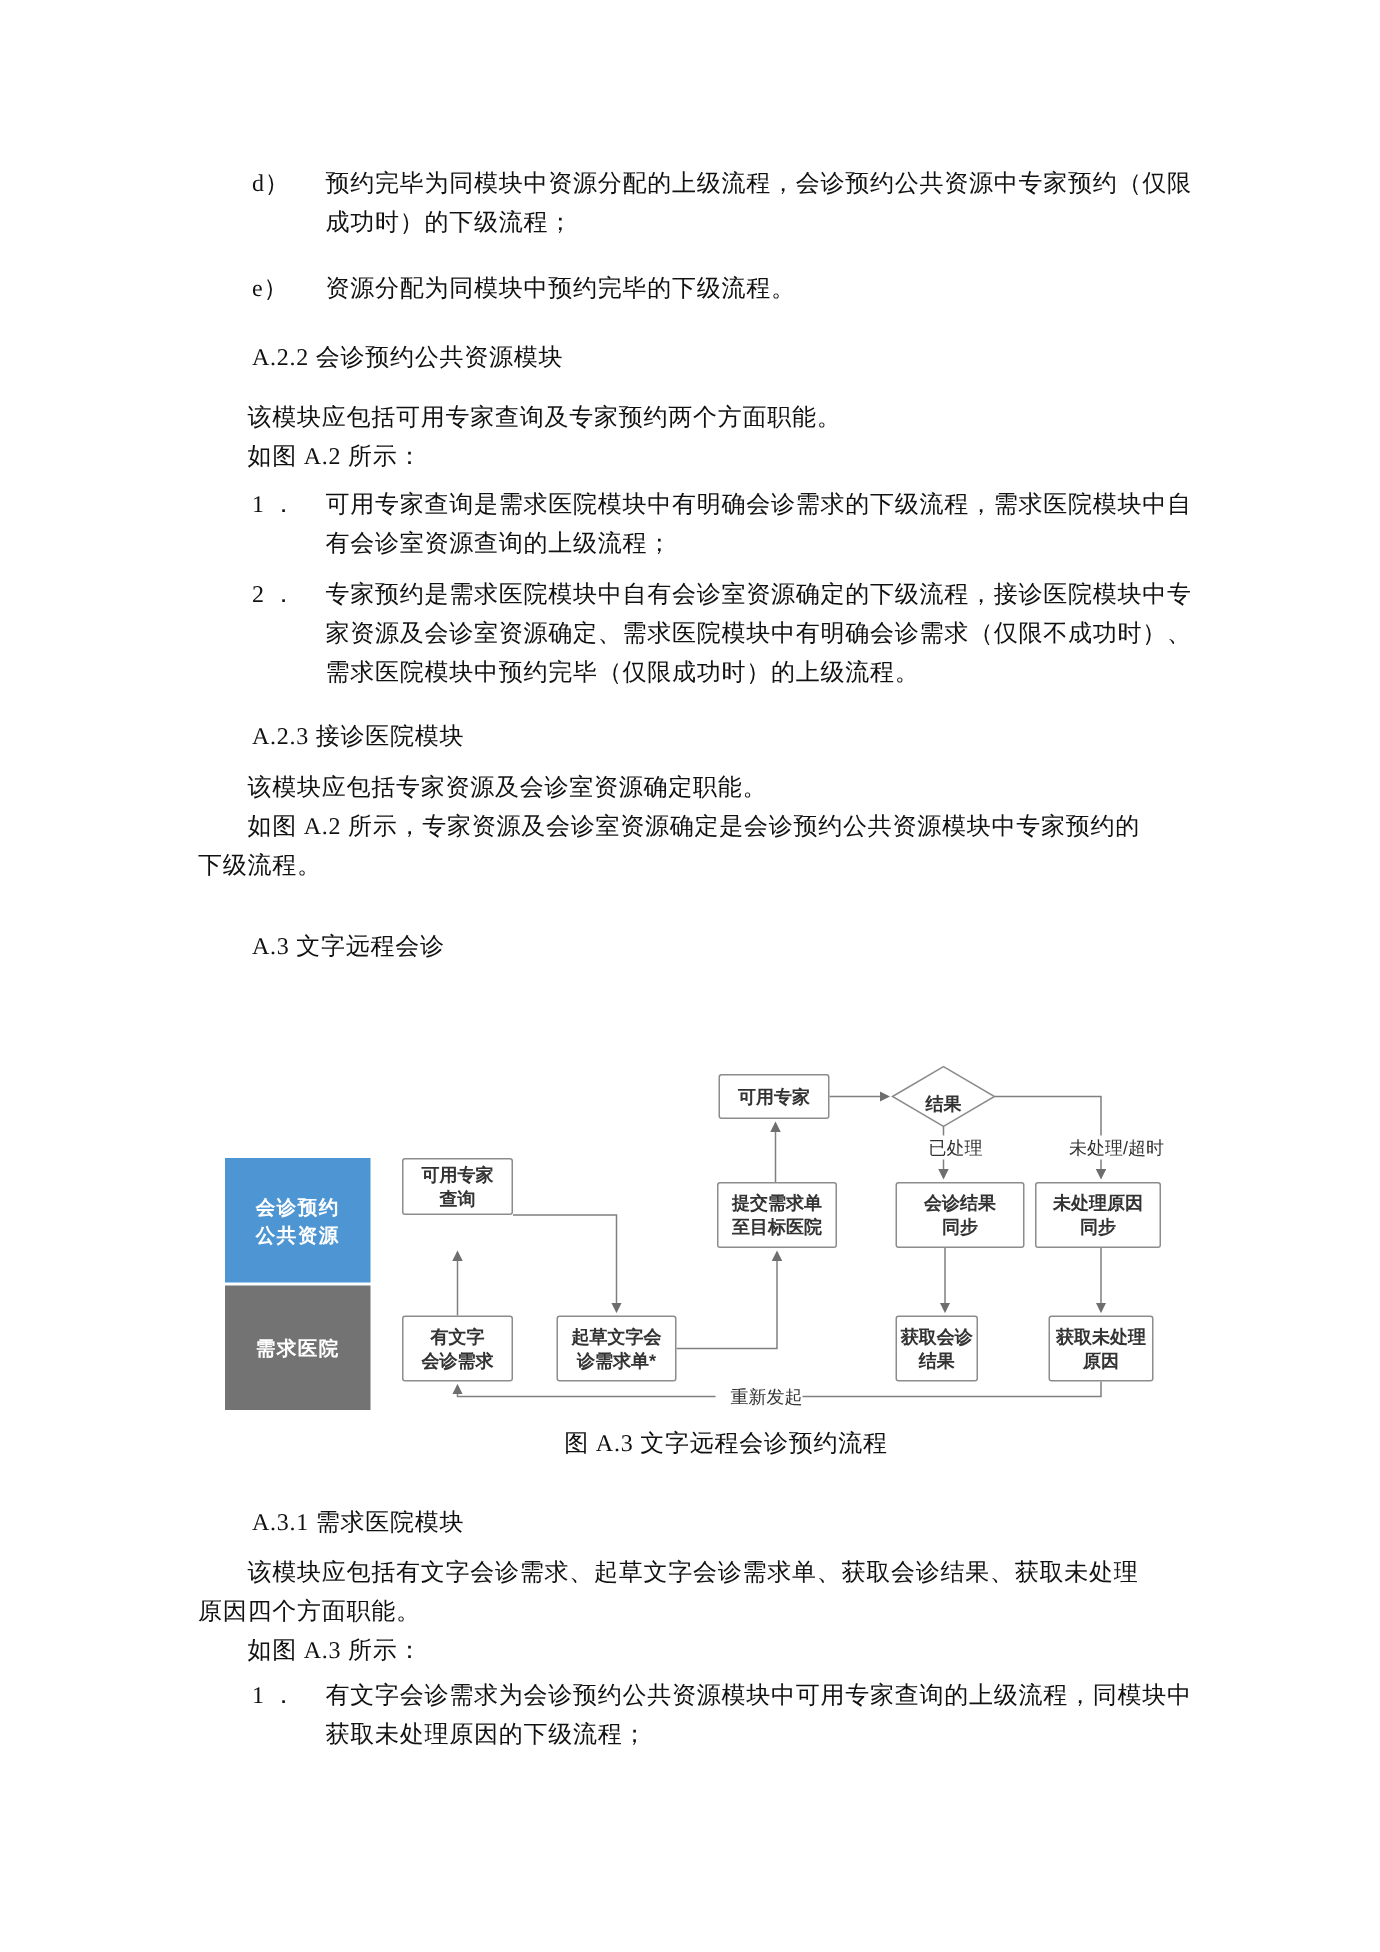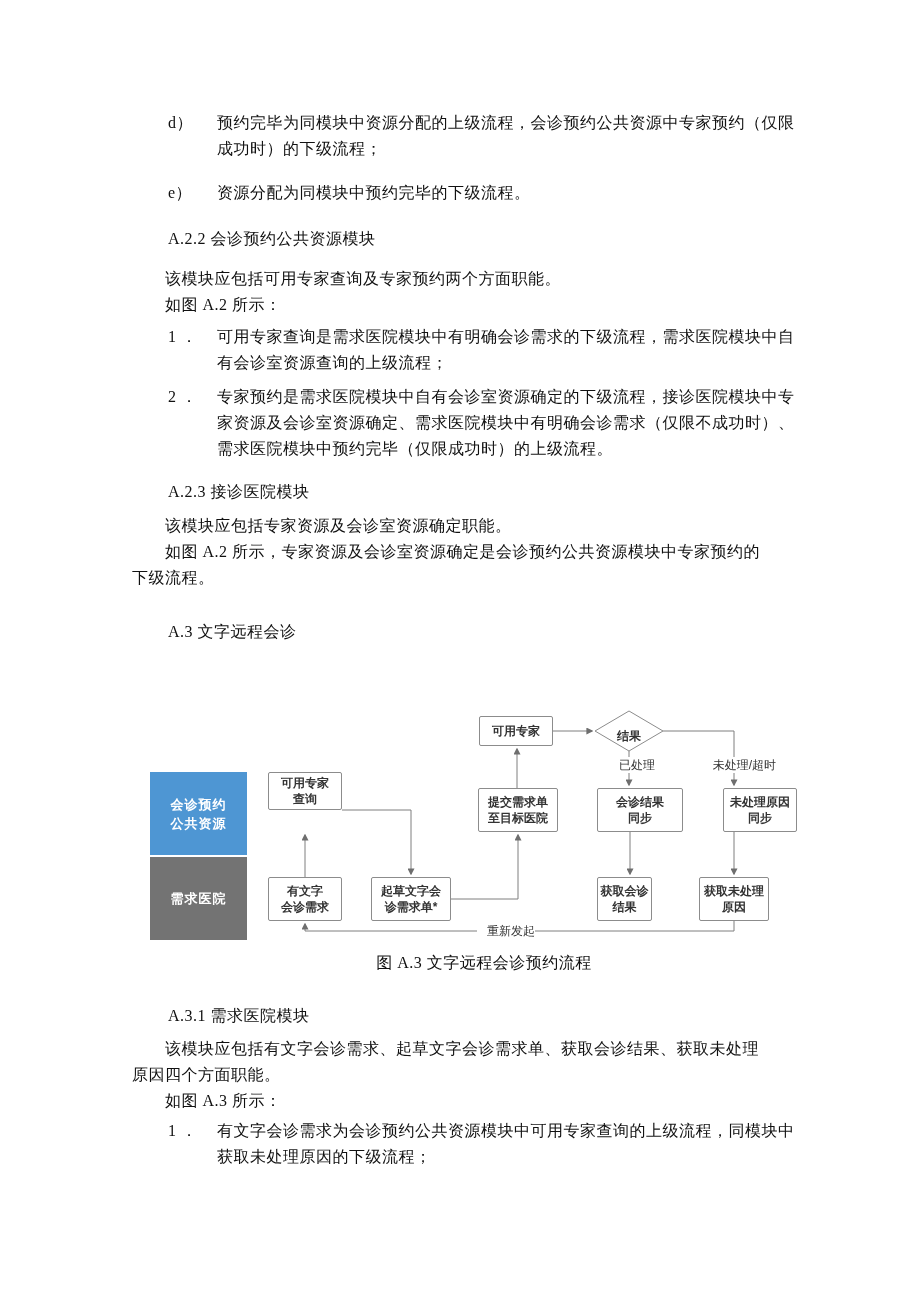--- a/index.html
+++ b/index.html
@@ -111,21 +111,21 @@
     <div class="lane" style="top: 172px; height: 83px; background: #737373;">需求医院</div>
 
     <div class="node" style="left:479px;top:31px;width:74px;height:30px">可用专家</div>
     <div class="diamond-label" style="left:599px;top:38px;width:60px">结果</div>
     <div class="node" style="left:268px;top:87px;width:74px;height:38px">可用专家
 查询</div>
     <div class="node" style="left:478px;top:103px;width:80px;height:44px">提交需求单
 至目标医院</div>
     <div class="node" style="left:597px;top:103px;width:86px;height:44px">会诊结果
 同步</div>
-    <div class="node" style="left:723px;top:103px;width:74px;height:44px">未处理原因
+    <div class="node" style="left:690px;top:103px;width:84px;height:44px">未处理原因
 同步</div>
     <div class="node" style="left:268px;top:192px;width:74px;height:44px">有文字
 会诊需求</div>
     <div class="node" style="left:371px;top:192px;width:80px;height:44px">起草文字会
 诊需求单*</div>
     <div class="node" style="left:597px;top:192px;width:55px;height:44px">获取会诊
 结果</div>
     <div class="node" style="left:699px;top:192px;width:70px;height:44px">获取未处理
 原因</div>
 

